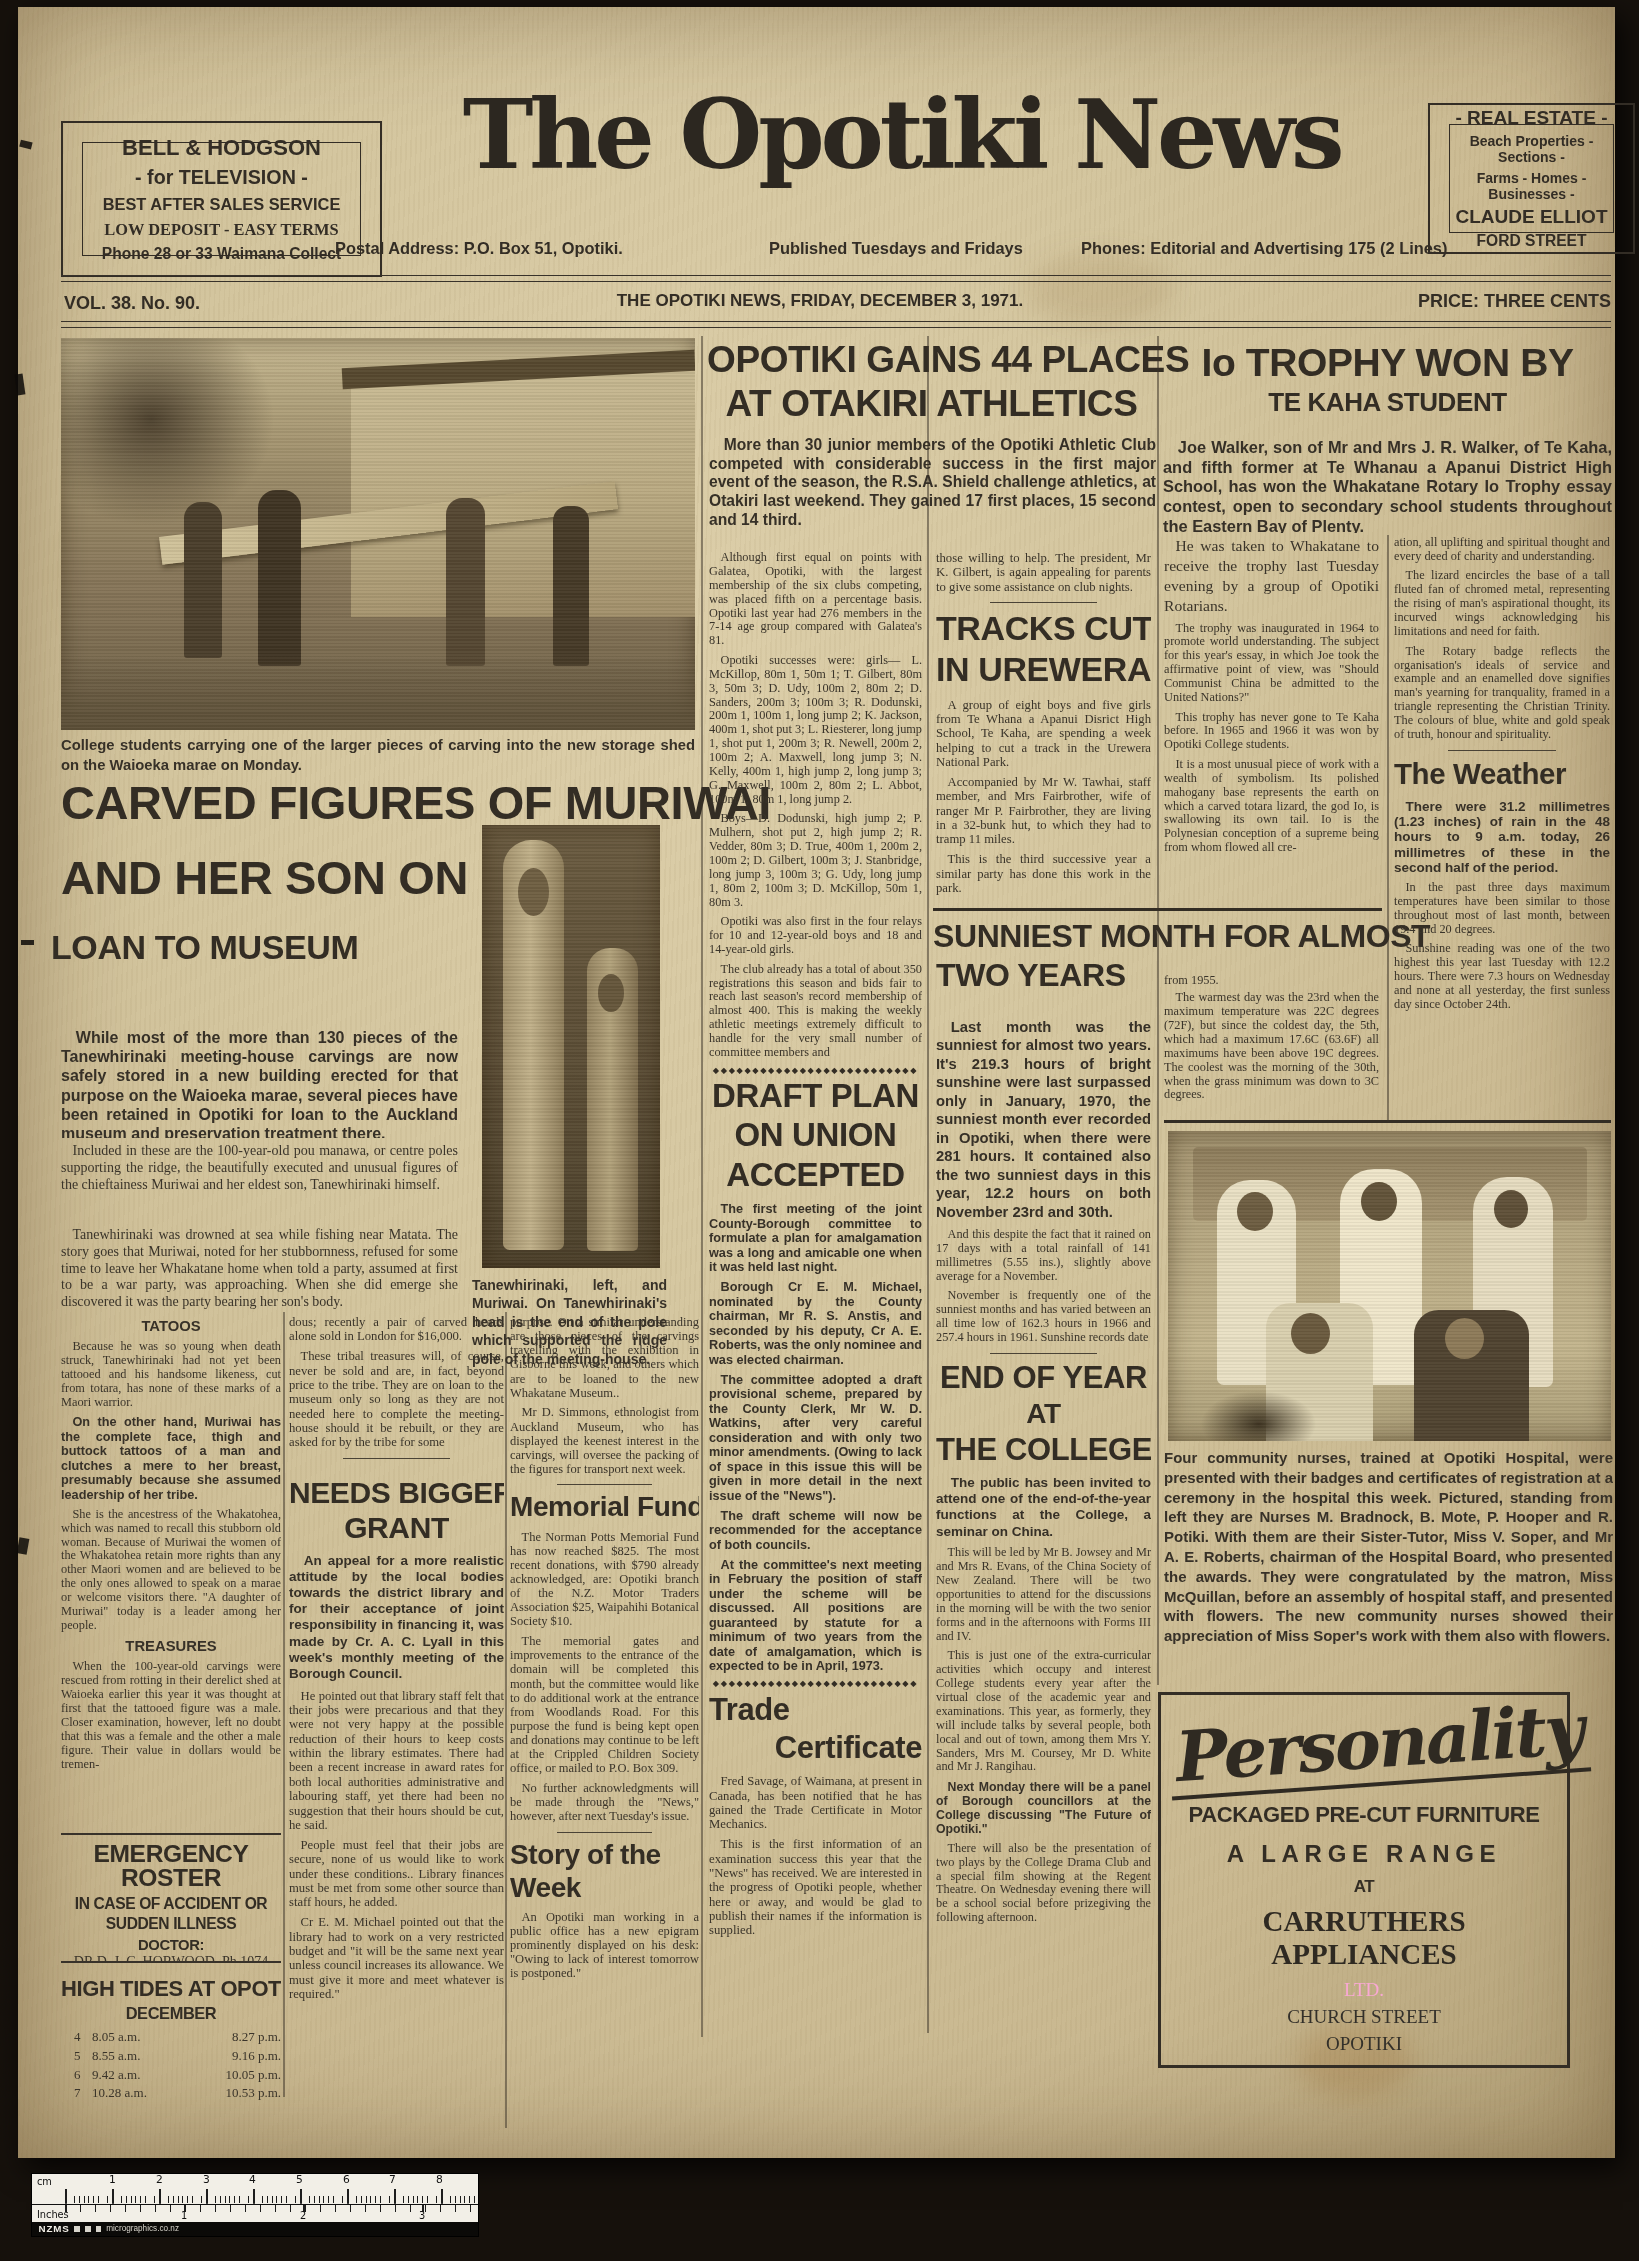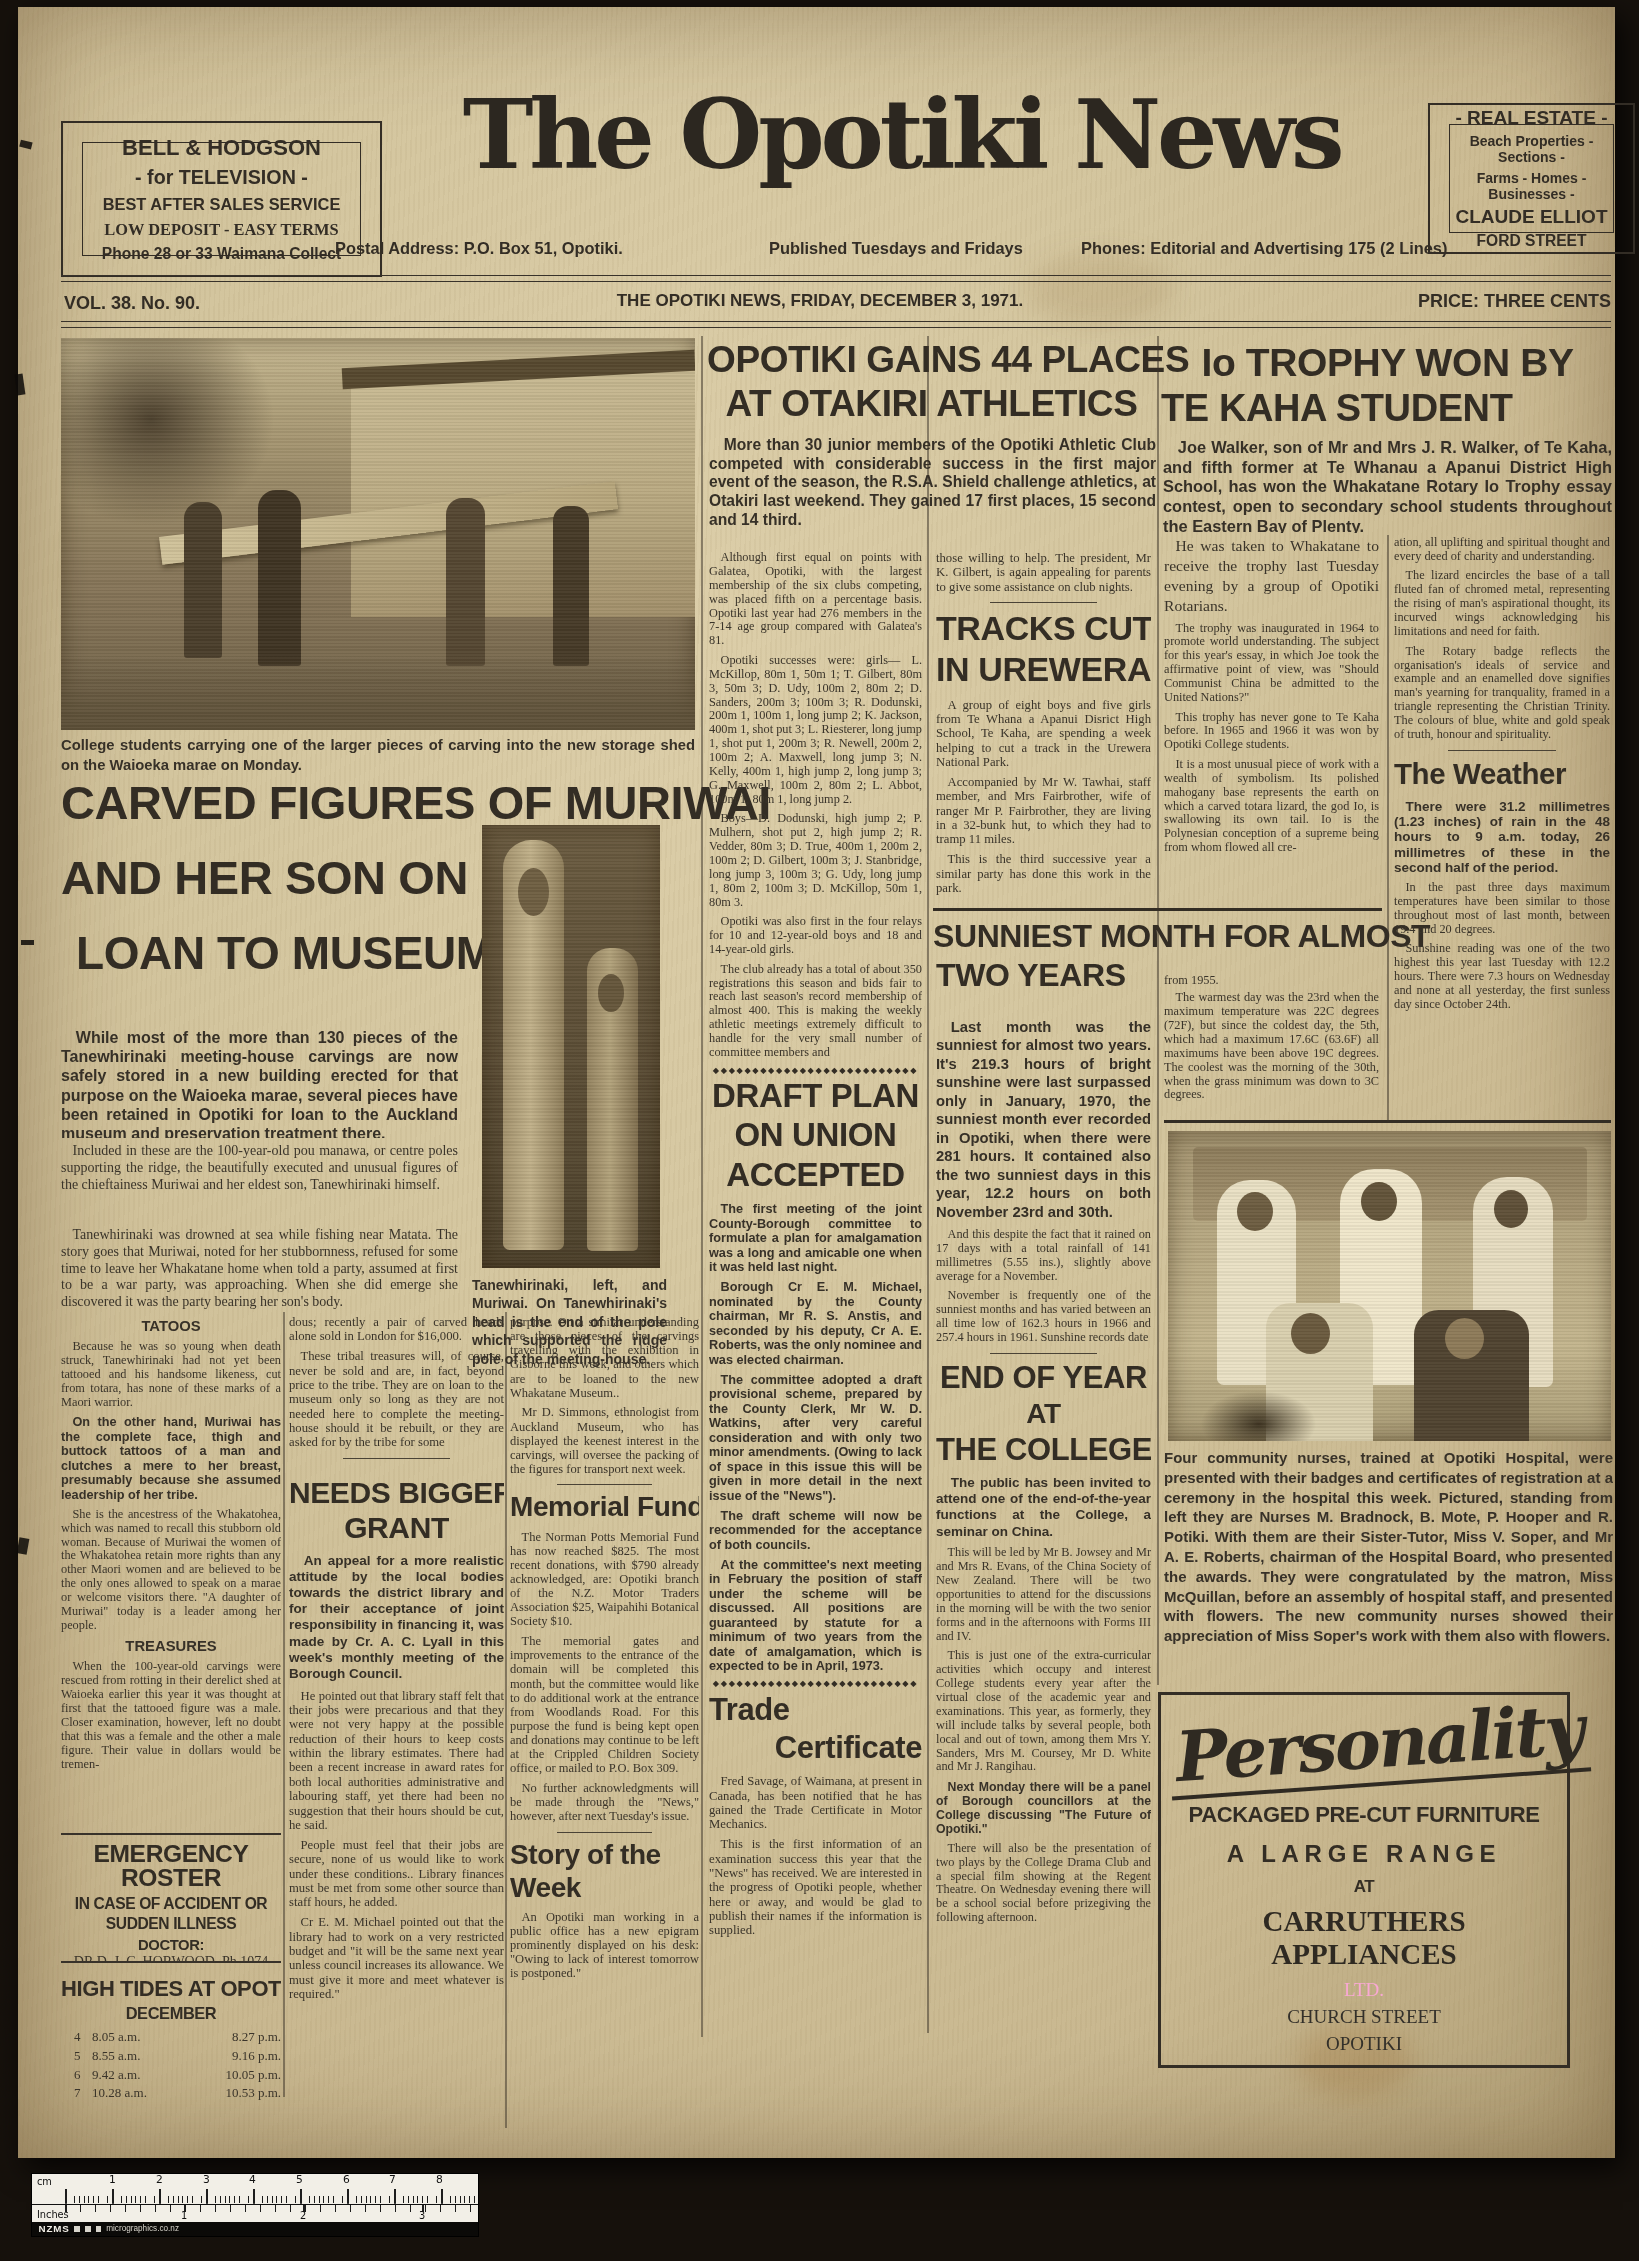--- a/index.html
+++ b/index.html
@@ -107,21 +107,21 @@
   <div class="shape" style="left:197px;top:152px;width:43px;height:176px;background:#3f3423;border-radius:18px 18px 3.3px 3.3px"></div>
   <div class="shape" style="left:385px;top:160px;width:39px;height:168px;background:#554732;border-radius:16.4px 16.4px 3.3px 3.3px"></div>
   <div class="shape" style="left:492px;top:168px;width:36px;height:160px;background:#463a27;border-radius:14.8px 14.8px 3.3px 3.3px"></div>
   <div class="shape" style="left:0;bottom:0;width:100%;height:74px;background:linear-gradient(0deg,#5d5038,rgba(93,80,56,0))"></div>
   <div class="grain"></div>
 </div>
 <div class="abs cap" style="left:61px;top:736px;width:634px;font-size:14.8px">College students carrying one of the larger pieces of carving into the new storage shed on the Waioeka marae on Monday.</div>
 
 <div class="abs bh" style="left:61px;top:779px;width:635px;font-size:47px">CARVED FIGURES OF MURIWAI</div>
 <div class="abs bh" style="left:61px;top:854px;width:459px;font-size:47px">AND HER SON ON</div>
-<div class="abs bh" style="left:76px;top:930px;width:459px;font-size:46px">LOAN TO MUSEUM</div>
+<div class="abs bh" style="left:51px;top:930px;width:459px;font-size:34px">LOAN TO MUSEUM</div>
 
 <div class="photo" style="left:482px;top:825px;width:178px;height:443px;background:linear-gradient(180deg,#6a5b40 0%,#5c4e36 50%,#4e422c 100%)">
   <div class="shape" style="left:21px;top:14.8px;width:61px;height:410px;background:linear-gradient(90deg,#a2916c,#c0b089 45%,#8d7c59);border-radius:28px 28px 6.6px 6.6px"></div>
   <div class="shape" style="left:36px;top:43px;width:31px;height:48px;background:#6f5f42;border-radius:50%"></div>
   <div class="shape" style="left:105px;top:123px;width:51px;height:303px;background:linear-gradient(90deg,#93825f,#b2a27b 45%,#7f6e4e);border-radius:23px 23px 4.9px 4.9px"></div>
   <div class="shape" style="left:116px;top:149px;width:26px;height:38px;background:#655majr;background:#65563b;border-radius:50%"></div>
   <div class="grain"></div>
 </div>
 <div class="abs cap" style="left:472px;top:1276px;width:195px;font-size:14px">Tanewhirinaki, left, and Muriwai. On Tanewhirinaki's head is the end of the pole which supported the ridge pole of the meeting-house.</div>
 
@@ -247,21 +247,21 @@
   <div class="bh ctr" style="font-size:28px;margin-top:6.6px">AT</div>
   <div class="bh ctr" style="font-size:31px;margin:6.6px 0 9.8px">THE COLLEGE</div>
   <div class="pl" style="font-size:13.5px">The public has been invited to attend one of the end-of-the-year functions at the College, a seminar on China.</div>
   <div class="p" style="font-size:12.3px">This will be led by Mr B. Jowsey and Mr and Mrs R. Evans, of the China Society of New Zealand. There will be two opportunities to attend for the discussions in the morning will be with the two senior forms and in the afternoons with Forms III and IV.</div>
   <div class="p" style="font-size:12.3px">This is just one of the extra-curricular activities which occupy and interest College students every year after the virtual close of the academic year and examinations. This year, as formerly, they will include talks by several people, both local and out of town, among them Mrs Y. Sanders, Mrs M. Coursey, Mr D. White and Mr J. Rangihau.</div>
   <div class="pd" style="font-size:12.3px">Next Monday there will be a panel of Borough councillors at the College discussing "The Future of Opotiki."</div>
   <div class="p" style="font-size:12.3px">There will also be the presentation of two plays by the College Drama Club and a special film showing at the Regent Theatre. On Wednesday evening there will be a school social before prizegiving the following afternoon.</div>
 </div>
 
 <div class="abs bh ctr" style="left:1161px;top:343px;width:453px;font-size:39px;text-align:center">Io TROPHY WON BY</div>
-<div class="abs bh ctr" style="left:1161px;top:389px;width:453px;font-size:38px;text-align:left">TE KAHA STUDENT</div>
+<div class="abs bh ctr" style="left:1161px;top:389px;width:453px;font-size:26px;text-align:center">TE KAHA STUDENT</div>
 <div class="abs pl" style="left:1163px;top:438px;width:449px;font-size:16.4px;height:95px;overflow:hidden">Joe Walker, son of Mr and Mrs J. R. Walker, of Te Kaha, and fifth former at Te Whanau a Apanui District High School, has won the Whakatane Rotary Io Trophy essay contest, open to secondary school students throughout the Eastern Bay of Plenty.</div>
 
 <div class="col" style="left:1164px;top:536px;width:215px;height:367px">
   <div class="p pbig">He was taken to Whakatane to receive the trophy last Tuesday evening by a group of Opotiki Rotarians.</div>
   <div class="p" style="font-size:12.3px">The trophy was inaugurated in 1964 to promote world understanding. The subject for this year's essay, in which Joe took the affirmative point of view, was "Should Communist China be admitted to the United Nations?"</div>
   <div class="p" style="font-size:12.3px">This trophy has never gone to Te Kaha before. In 1965 and 1966 it was won by Opotiki College students.</div>
   <div class="p" style="font-size:12.3px">It is a most unusual piece of work with a wealth of symbolism. Its polished mahogany base represents the earth on which a carved totara lizard, the god Io, is swallowing its own tail. Io is the Polynesian conception of a supreme being from whom flowed all cre-</div>
 </div>
 
 <div class="col" style="left:1394px;top:536px;width:216px;height:613px">

